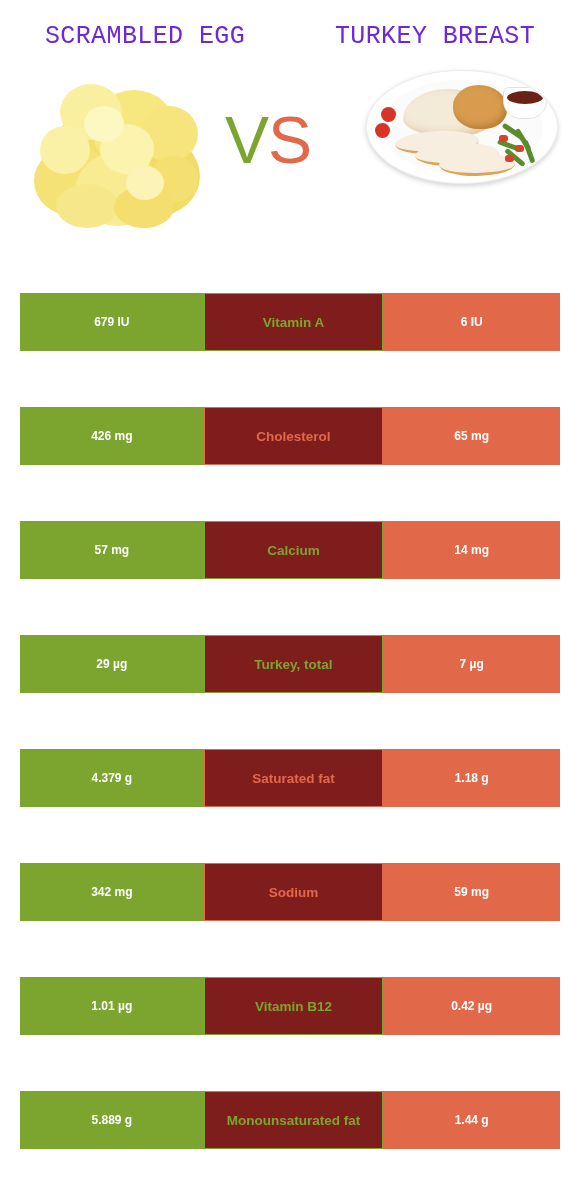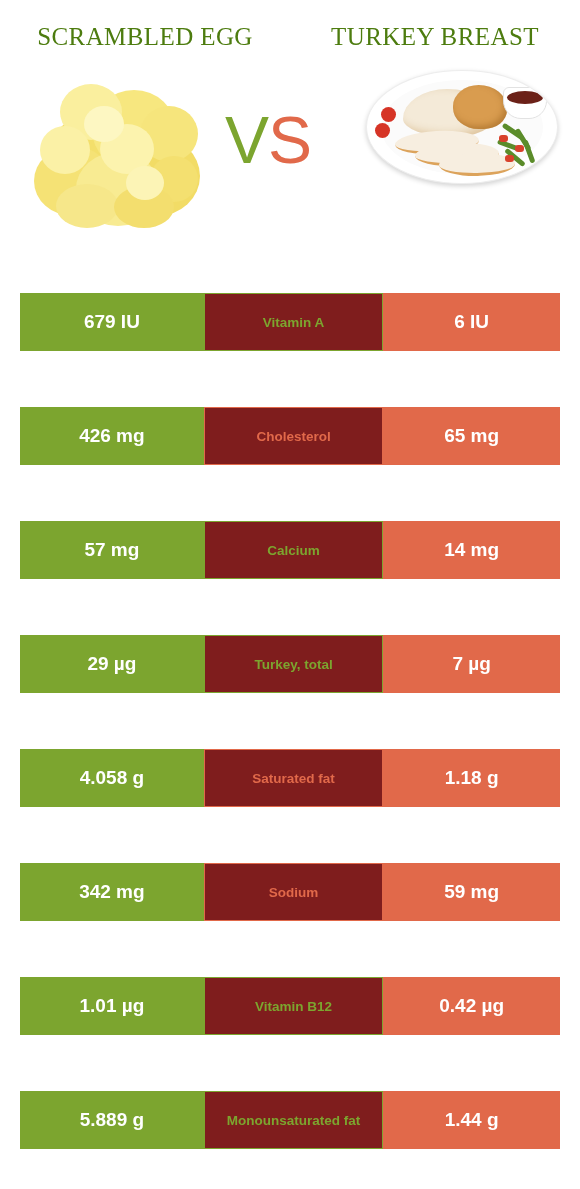--- a/index.html
+++ b/index.html
@@ -26,23 +26,23 @@
   }
   .header-col {
     width: 50%;
     text-align: center;
   }
   .food-title {
     font-size: 25px;
     line-height: 30px;
     font-weight: 300;
     letter-spacing: 0.4px;
-    color: #4d7c0f;
+    color: #6d28d9;
     text-transform: uppercase;
-    font-family: Liberation Serif, serif;
+    font-family: Liberation Mono, monospace;
     padding: 0 10px;
   }
 
   
   .compare-strip {
     position: relative;
     height: 215px;
     width: 580px;
   }
   .img-slot {
@@ -175,21 +175,21 @@
   .nutrient-table {
     width: 540px;
     margin: 26px auto 0 auto;
     border-collapse: separate;
     border-spacing: 0;
   }
   .nutrient-table tr { height: 56px; }
   .cell {
     text-align: center;
     vertical-align: middle;
-    font-size: 19px;
+    font-size: 12px;
     font-weight: bold;
     color: #FFFFFF;
     height: 56px;
     margin-left: 43px;
   }
   .cell-left  { width: 185px; background: #7CA52F; }
   .cell-right { width: 178px; background: #E1694A; }
   .cell-mid {
     width: 177px;
     background: #7f1d1d;
@@ -301,21 +301,21 @@
       </tr>
       <tr class="win-green">
         <td class="cell cell-left">29 µg</td>
         <td class="cell-mid">Turkey, total</td>
         <td class="cell cell-right">7 µg</td>
       </tr>
       <tr class="spacer-row">
         <td colspan="3"></td>
       </tr>
       <tr class="win-orange">
-        <td class="cell cell-left">4.058 g</td>
+        <td class="cell cell-left">4.379 g</td>
         <td class="cell-mid">Saturated fat</td>
         <td class="cell cell-right">1.18 g</td>
       </tr>
       <tr class="spacer-row">
         <td colspan="3"></td>
       </tr>
       <tr class="win-orange">
         <td class="cell cell-left">342 mg</td>
         <td class="cell-mid">Sodium</td>
         <td class="cell cell-right">59 mg</td>

